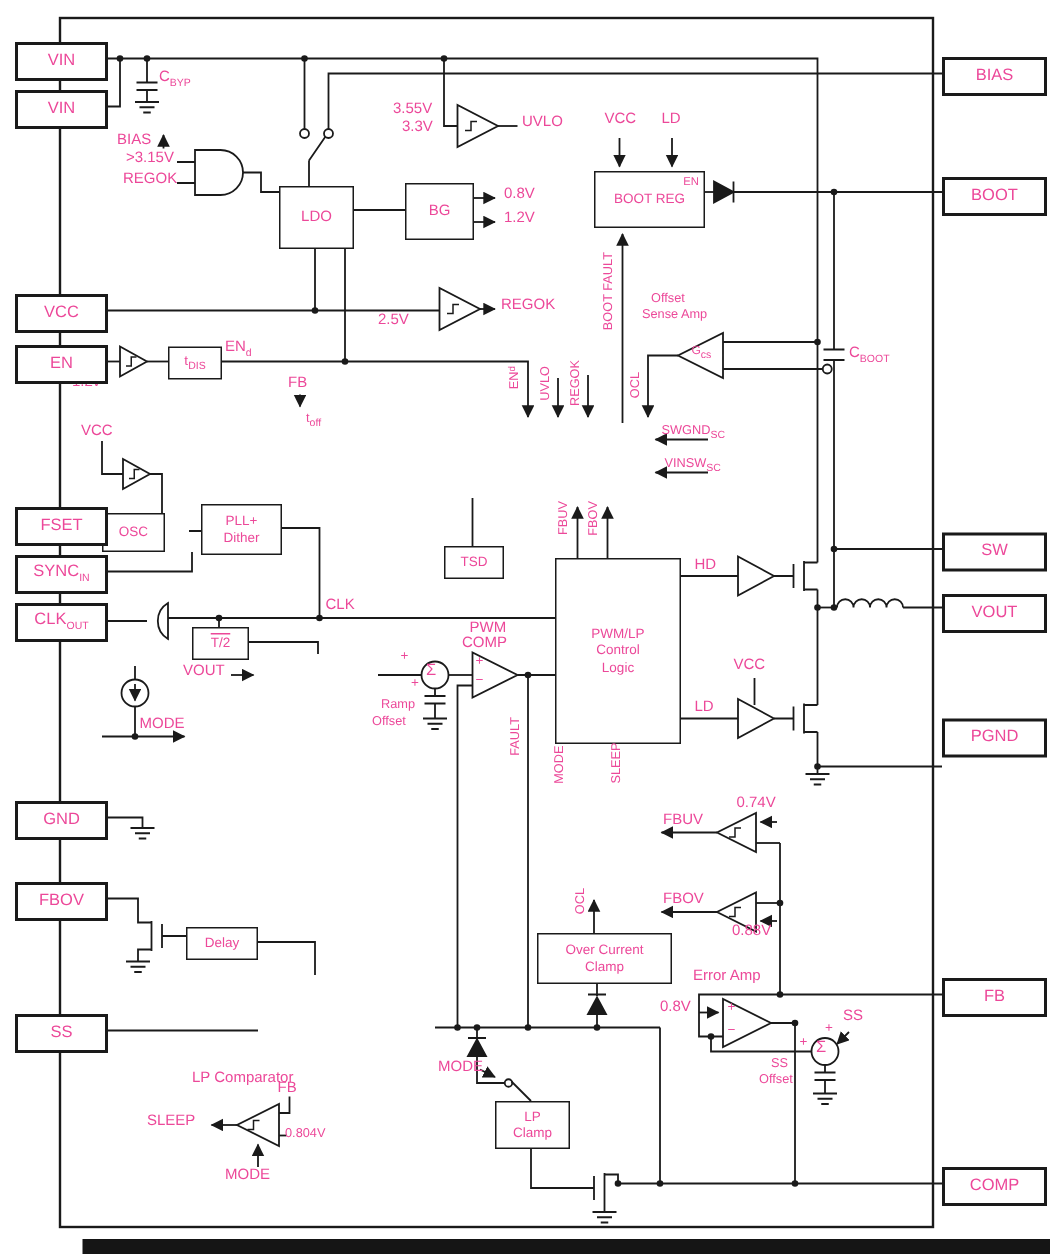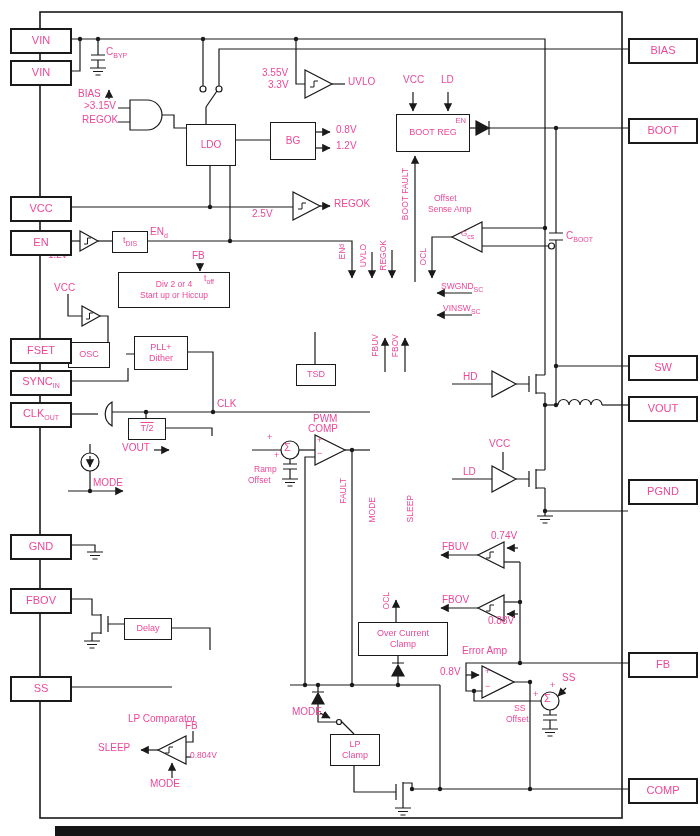--- a/index.html
+++ b/index.html
@@ -331,36 +331,37 @@
 <div class="box" style="left:270px;top:122px;width:44px;height:36px;font-size:10px">
       <span>BG</span>
     </div>
 <div class="box" style="left:396px;top:114px;width:72px;height:36px">
       <span>BOOT REG</span>
       <span class="bre">EN</span>
     </div>
 <div class="box" style="left:112px;top:231px;width:34px;height:20px">
       <span><span>t</span><sub>DIS</sub></span>
     </div>
-<div class="box f85" style="left:118px;top:272px;width:110px;height:34px">
-      <span>Div 2 or 4</span>
-      <span>Start up or Hiccup</span>
-    </div>
 <div class="box" style="left:68px;top:342px;width:40px;height:24px">
       <span>OSC</span>
     </div>
 <div class="box" style="left:134px;top:336px;width:52px;height:32px">
       <span>PLL+</span>
       <span>Dither</span>
     </div>
 <div class="box" style="left:128px;top:418px;width:36px;height:20px">
       <span class="ov">T/2</span>
     </div>
 <div class="box" style="left:296px;top:364px;width:38px;height:20px">
       <span>TSD</span>
+    </div>
+<div class="box" style="left:370px;top:372px;width:82px;height:122px">
+      <span>PWM/LP</span>
+      <span>Control</span>
+      <span>Logic</span>
     </div>
 <div class="box" style="left:124px;top:618px;width:46px;height:20px">
       <span>Delay</span>
     </div>
 <div class="box" style="left:358px;top:622px;width:88px;height:32px">
       <span>Over Current</span>
       <span>Clamp</span>
     </div>
 <div class="box" style="left:330px;top:734px;width:48px;height:30px">
       <span>LP</span>

